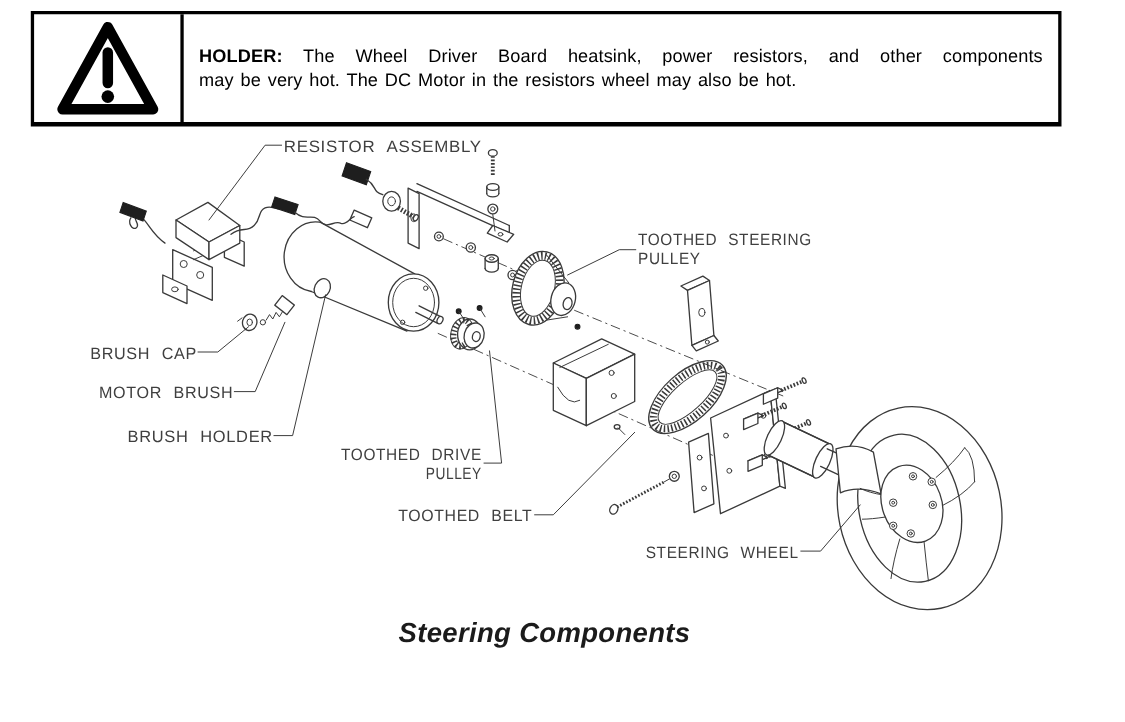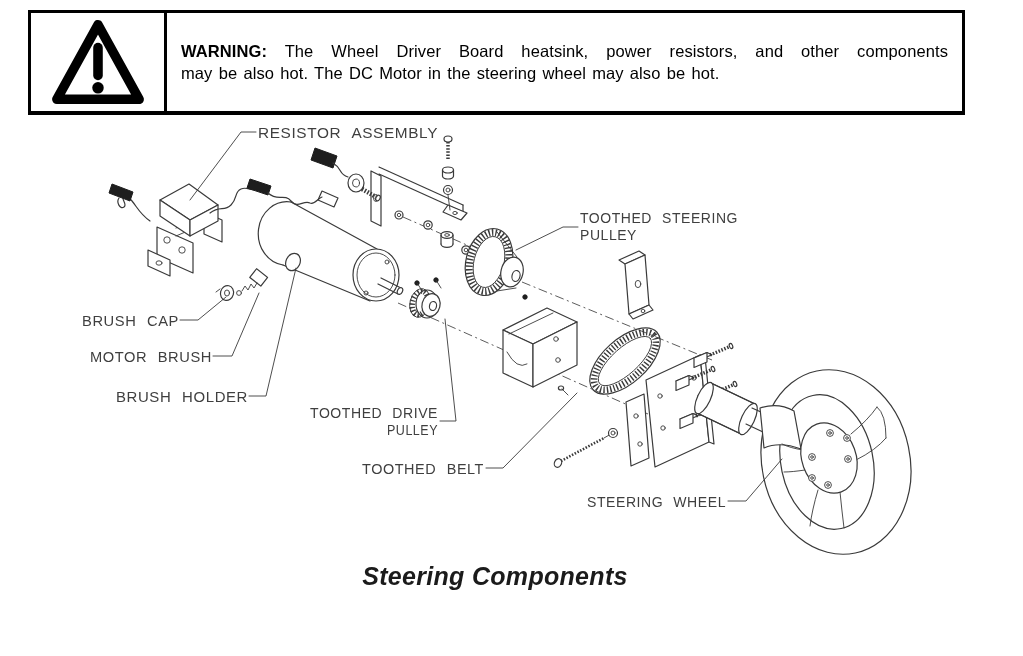--- a/index.html
+++ b/index.html
@@ -44,22 +44,22 @@
 
 <div class="warning-box">
   <div class="icon-cell">
     <svg width="96" height="88" viewBox="0 0 100 92">
       <path d="M50,7 L93,85 L7,85 Z" fill="none" stroke="#000" stroke-width="10" stroke-linejoin="round"></path>
       <path d="M50,31 L50,60" stroke="#000" stroke-width="10" stroke-linecap="round" fill="none"></path>
       <circle cx="50" cy="73" r="6" fill="#000"></circle>
     </svg>
   </div>
   <div class="text-cell">
-    <p class="wline1"><span class="bold">WARNING:</span><span> The Wheel Driver Board heatsink, power resistors, and other components</span></p>
-    <p class="wline2">may be also hot. The DC Motor in the steering wheel may also be hot.</p>
+    <p class="wline1"><span class="bold">HOLDER:</span><span> The Wheel Driver Board heatsink, power resistors, and other components</span></p>
+    <p class="wline2">may be very hot. The DC Motor in the resistors wheel may also be hot.</p>
   </div>
 </div>
 
 <svg class="diagram-svg" width="1023" height="656" viewBox="0 0 1023 656">
 
   <g>
     <path class="dash" d="M403,217 L476,249"></path>
     <path class="dash" d="M522,282 L712,360"></path>
     <path class="dash" d="M398,303 L648,414"></path>
   </g>

